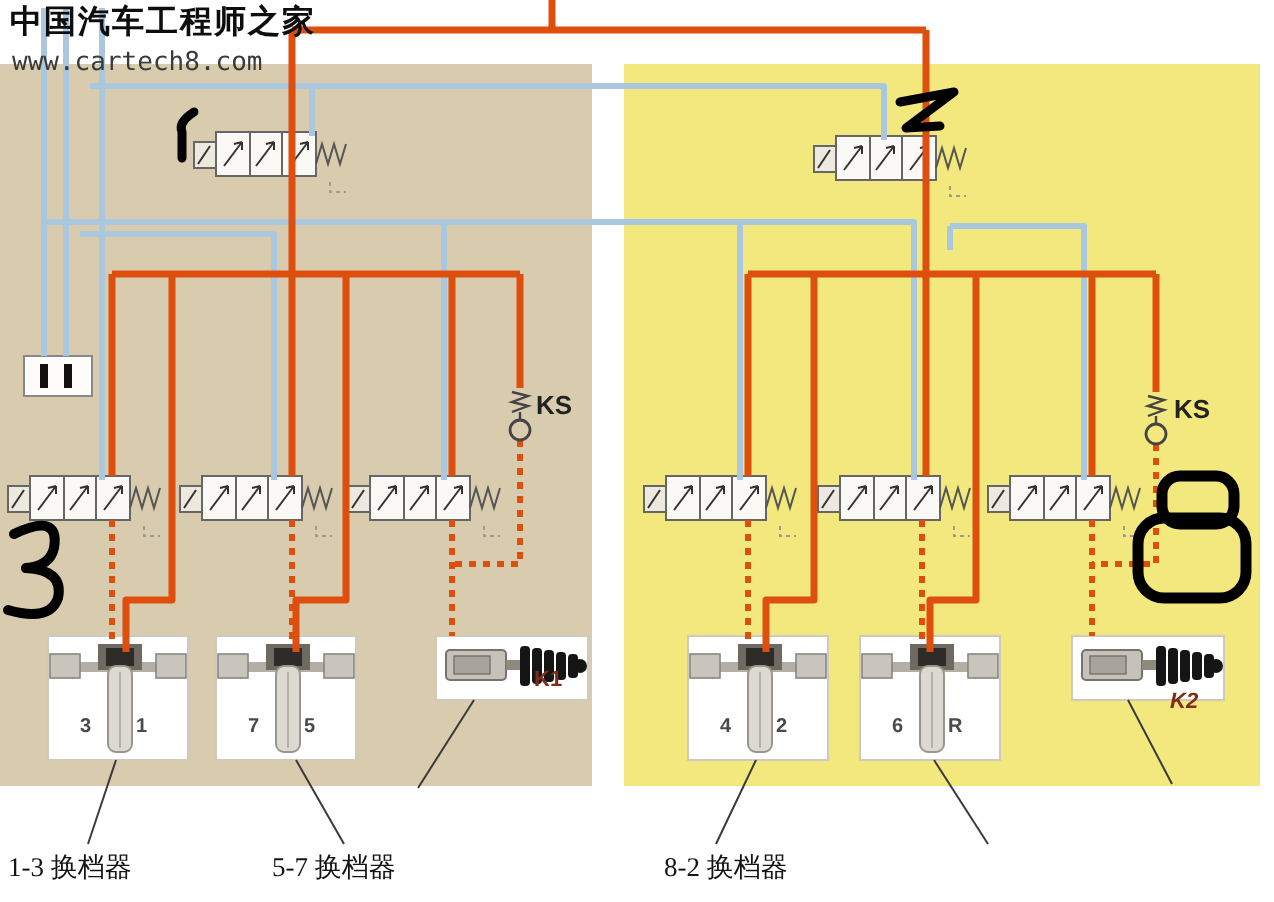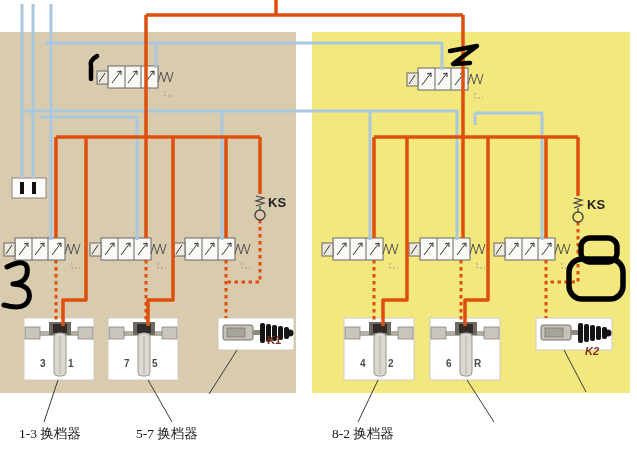--- a/index.html
+++ b/index.html
@@ -151,33 +151,35 @@
     <path d="M97,56 Q89,61 91,66 L91,79" stroke-width="4.5"></path>
     <path d="M450,51 L477,46 L453,64 L470,63" stroke-width="4.5"></path>
     <path d="M7,267 Q30,256 27,274 Q25,283 13,284 Q32,285 29,299 Q25,311 4,305" stroke-width="5"></path>
     <g stroke-width="5.5">
       <rect x="581" y="238" width="36" height="24" rx="9"></rect>
       <rect x="569" y="259" width="54" height="40" rx="13"></rect>
     </g>
   </g>
 </svg>
 
+<div class="txt logo-title">中国汽车工程师之家</div>
+<div class="txt logo-url">www.cartech8.com</div>
 
 <div class="txt ks-label" style="left:268px;top:195px;">KS</div>
 <div class="txt ks-label" style="left:587px;top:197px;">KS</div>
 
 <div class="txt k-label" style="left:267px;top:334px;">K1</div>
 <div class="txt k-label" style="left:585px;top:345px;font-style:italic;">K2</div>
 
 <div class="txt gear-digit" style="left:40px;top:358px;">3</div>
 <div class="txt gear-digit" style="left:68px;top:358px;">1</div>
 <div class="txt gear-digit" style="left:124px;top:358px;">7</div>
 <div class="txt gear-digit" style="left:152px;top:358px;">5</div>
 <div class="txt gear-digit" style="left:360px;top:358px;">4</div>
 <div class="txt gear-digit" style="left:388px;top:358px;">2</div>
 <div class="txt gear-digit" style="left:446px;top:358px;">6</div>
 <div class="txt gear-digit" style="left:474px;top:358px;">R</div>
 
-<div class="txt caption" style="left:19px;top:425px;">1-3 换档器</div>
+<div class="txt caption" style="left:4px;top:425px;">1-3 换档器</div>
 <div class="txt caption" style="left:136px;top:425px;">5-7 换档器</div>
 <div class="txt caption" style="left:332px;top:425px;">8-2 换档器</div>
 
 </div>
 
 </body></html>

